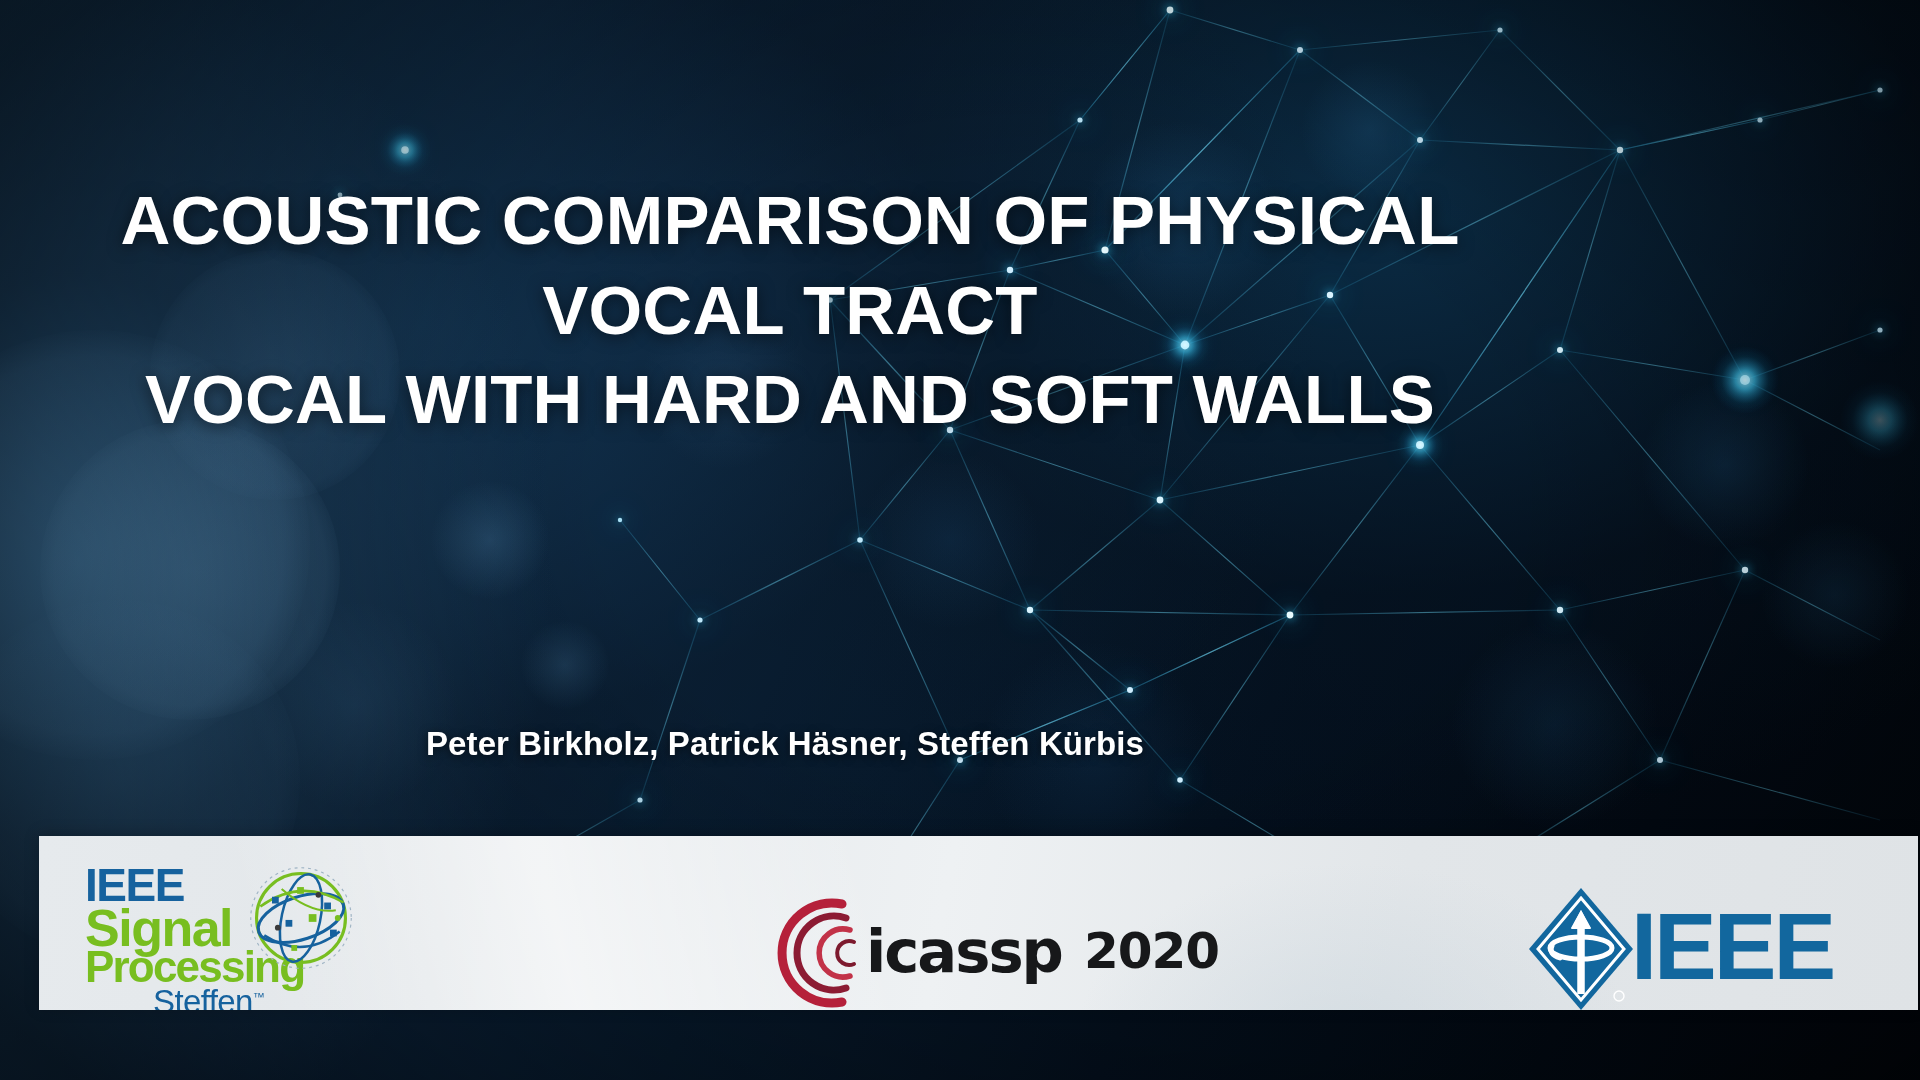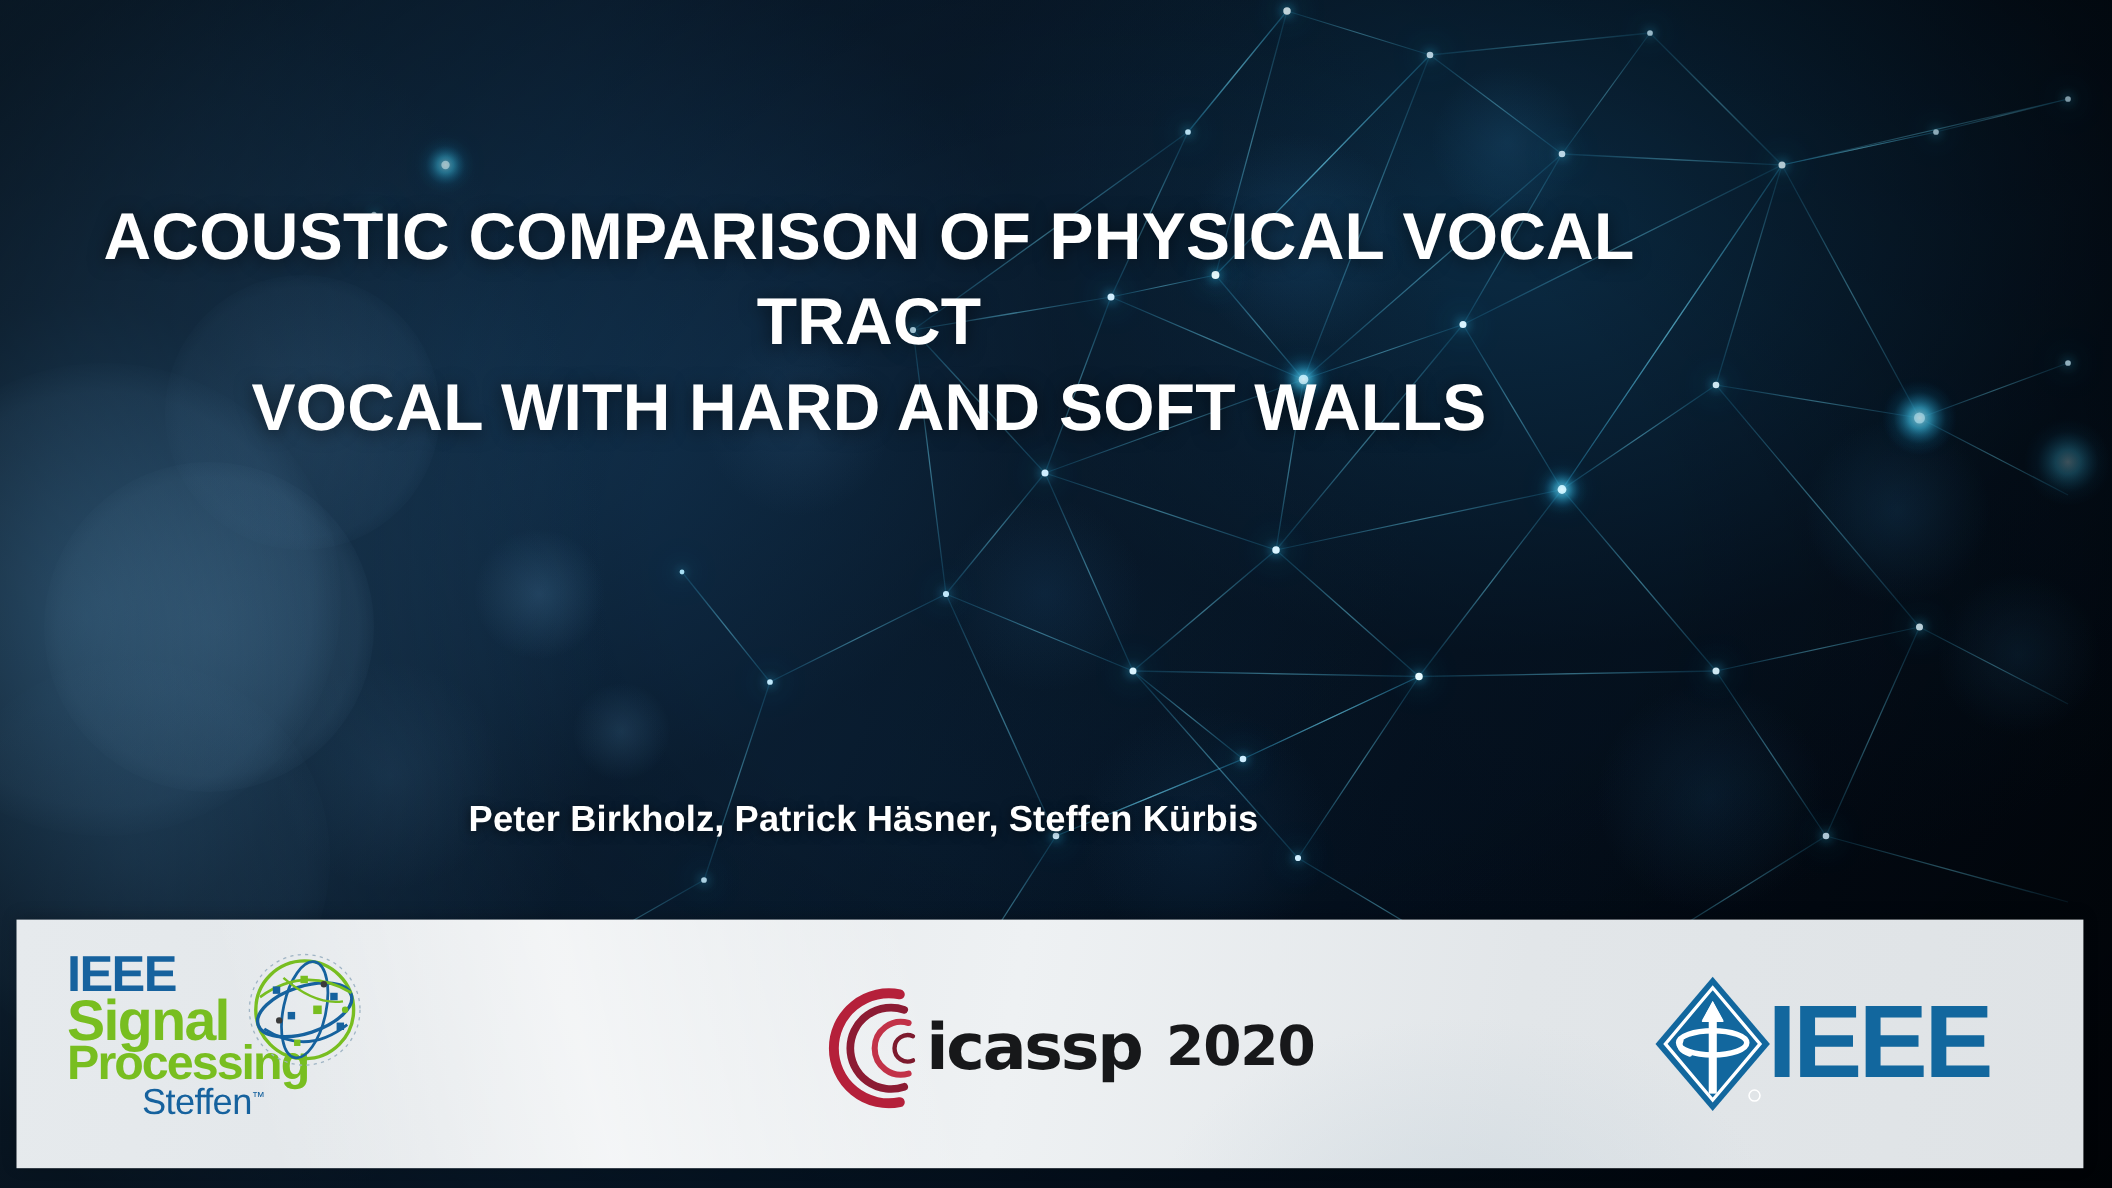--- a/index.html
+++ b/index.html
@@ -46,43 +46,43 @@
     line-height: 1.12;
     white-space: nowrap;
     text-shadow: 0 0 22px rgba(0,0,0,0.35);
   }
   .paper-title {
     position: absolute;
     left: 90px; top: 176px;
     width: 1400px;
     text-align: center;
     color: #ffffff;
-    font-size: 60px;
+    font-size: 69px;
     font-weight: bold;
     line-height: 1.30;
     letter-spacing: 0.2px;
     text-shadow: 0 2px 16px rgba(0,0,0,0.55);
   }
   .authors {
     position: absolute;
     left: 0; top: 725px;
     width: 1570px;
     text-align: center;
     color: #ffffff;
     font-size: 33px;
     font-weight: bold;
     letter-spacing: 0.1px;
     text-shadow: 0 2px 10px rgba(0,0,0,0.6);
   }
 
   
   .footer-bar {
     position: absolute;
-    left: 15px; top: 836px;
-    width: 1879px; height: 226px;
+    left: 39px; top: 836px;
+    width: 1879px; height: 174px;
     background: linear-gradient(100deg, #e6eaed 0%, #e3e7ea 22%, #eef1f3 48%, #e2e6e9 72%, #dfe3e6 100%);
     box-shadow: 0 -2px 14px rgba(0,0,0,0.22);
     overflow: hidden;
   }
   .footer-sheen {
     position: absolute; inset: 0;
     background:
       linear-gradient(255deg, rgba(255,255,255,0) 55%, rgba(255,255,255,0.55) 72%, rgba(255,255,255,0) 88%),
       radial-gradient(ellipse 400px 260px at 70% 120%, rgba(200,212,220,0.55), rgba(255,255,255,0) 70%);
     pointer-events: none;

